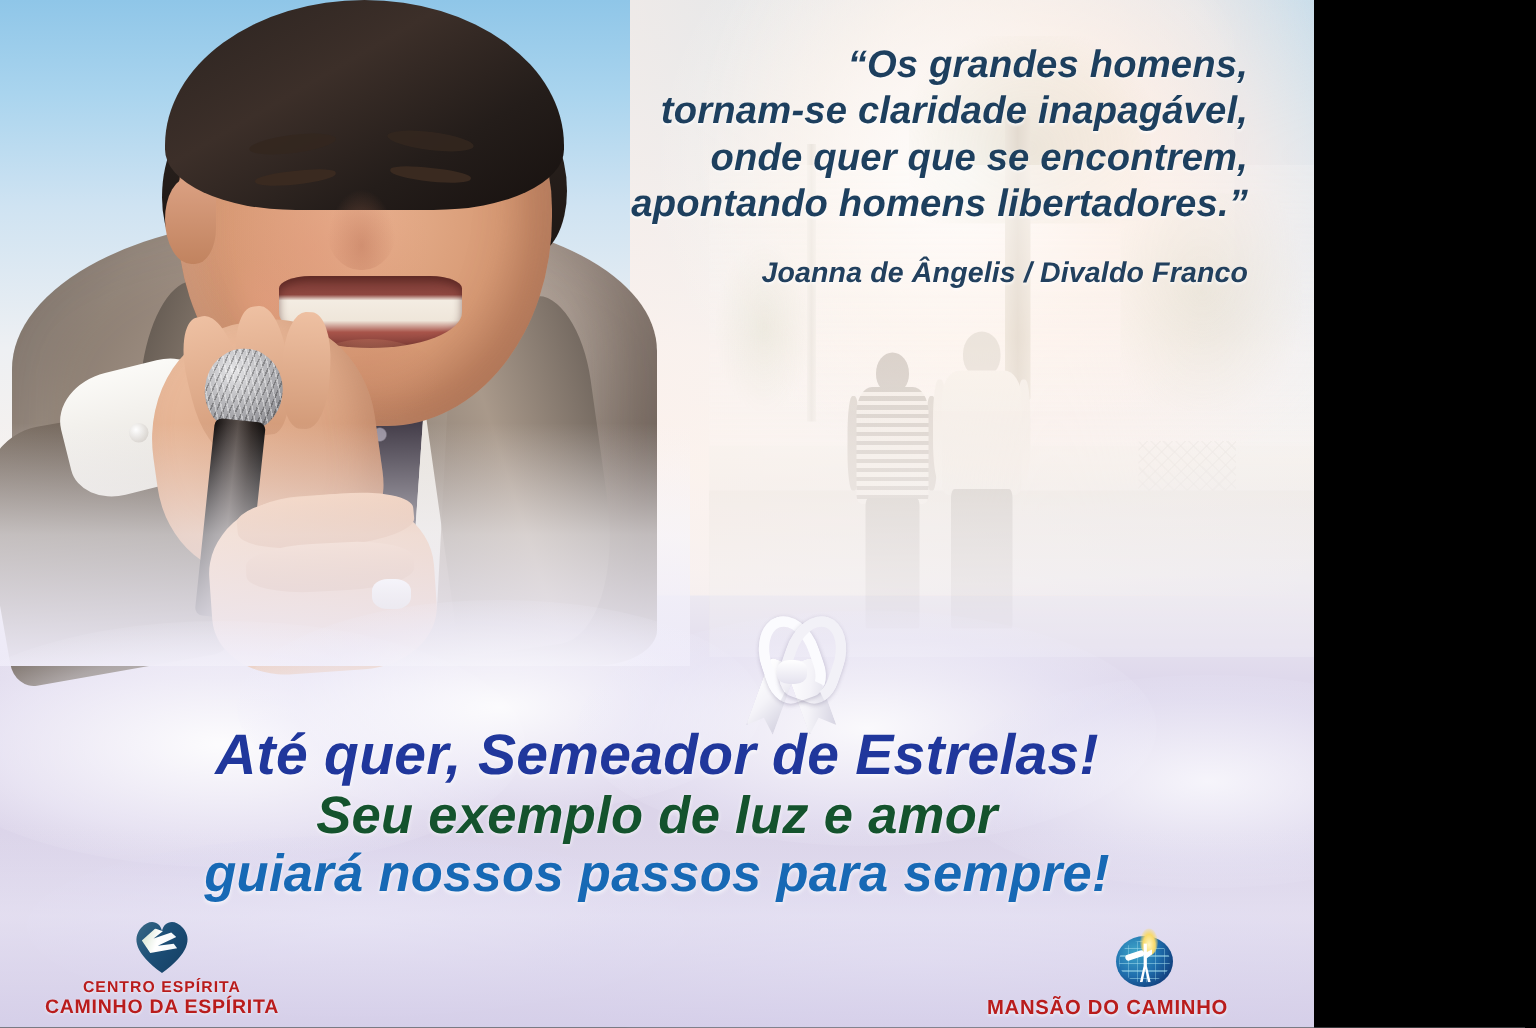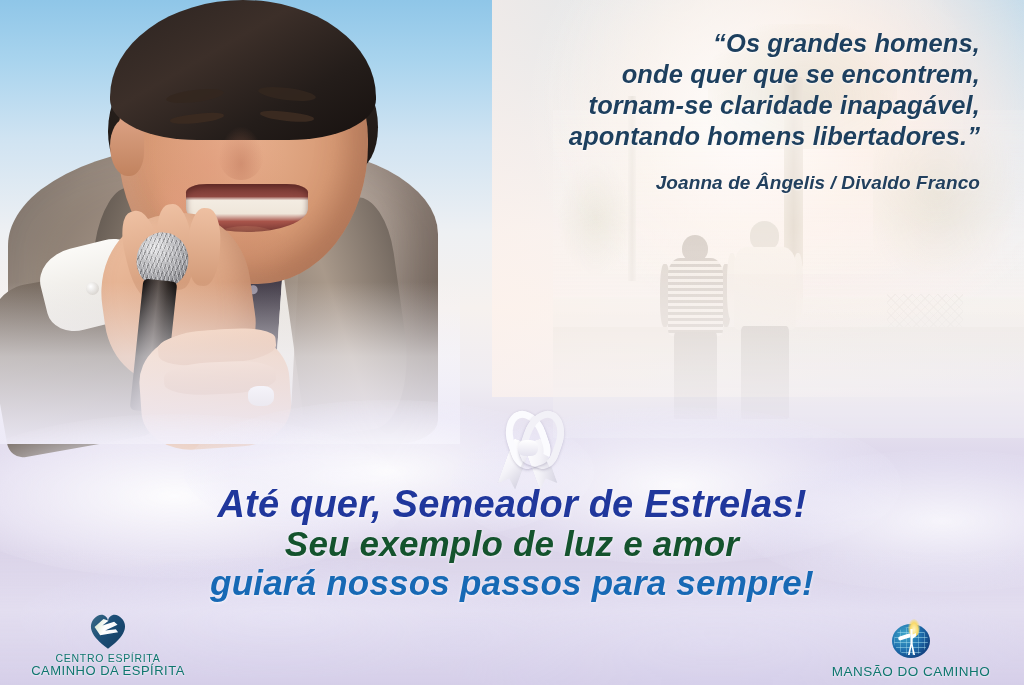--- a/index.html
+++ b/index.html
@@ -1,19 +1,19 @@
 <!DOCTYPE html>
 <html><head>
 <meta charset="utf-8">
 <style>
   html,body{margin:0;padding:0;background:#000;}
   body{font-family:"Liberation Sans",sans-serif;}
 
   #poster{
-    position:relative;width:1024px;height:685px;overflow:hidden;
+    position:relative;width:876px;height:685px;overflow:hidden;
     background:#dfe6f2;
   }
 
   
   .bg-base{
     position:absolute;inset:0;
     background:
       linear-gradient(to bottom,
         #8fc6e8 0%, #a9d4ee 9%, #cfe3f2 20%,
         #eef0f3 34%, #f6f1ee 45%, #efecf2 56%,
@@ -218,41 +218,41 @@
     font-style:italic;font-weight:bold;line-height:39px;}
   .hl1{font-size:38px;color:#20379c;letter-spacing:.2px;
     text-shadow:0 1px 3px rgba(255,255,255,.75);}
   .hl2{font-size:35px;color:#14532d;letter-spacing:.2px;
     text-shadow:0 1px 3px rgba(255,255,255,.75);}
   .hl3{font-size:35px;color:#1769b5;letter-spacing:.2px;
     text-shadow:0 1px 3px rgba(255,255,255,.75);}
 
   
   .logo-left{position:absolute;left:8px;bottom:6px;width:200px;text-align:center;}
-  .logo-right{position:absolute;right:8px;bottom:6px;width:210px;text-align:center;}
+  .logo-right{position:absolute;right:8px;bottom:6px;width:210px;}
   .mark-heart{width:40px;height:38px;margin:0 auto 3px;position:relative;}
   .mark-heart .hb{position:absolute;inset:0;
     background:linear-gradient(125deg,#3f6f88 0%,#1d4f77 45%,#123b5f 100%);
     clip-path:path("M20 37 C2 24 0 14 6 7 C12 0 19 3 20 9 C21 3 28 0 34 7 C40 14 38 24 20 37 Z");}
   .mark-heart .hand{position:absolute;left:6px;top:6px;width:28px;height:22px;
     background:linear-gradient(110deg,#cfe0c8 0%,#ffffff 40%,#eef3f6 100%);
     clip-path:polygon(2% 42%,34% 6%,52% 14%,30% 36%,72% 18%,84% 32%,40% 58%,78% 52%,86% 66%,22% 80%);}
   .mark-globe{width:44px;height:40px;margin:0 auto 3px;position:relative;}
   .mark-globe .ball{position:absolute;left:3px;top:3px;width:38px;height:34px;border-radius:50%;
     background:radial-gradient(circle at 34% 32%, #3fa6c9 0%, #1f6fae 46%, #12407e 78%, #0b2a5c 100%);}
   .mark-globe .grid{position:absolute;left:5px;top:6px;width:34px;height:28px;border-radius:50%;
     background:repeating-linear-gradient(to bottom,rgba(170,226,240,.5) 0 1px,rgba(0,0,0,0) 1px 5px),
                repeating-linear-gradient(to right,rgba(170,226,240,.38) 0 1px,rgba(0,0,0,0) 1px 6px);}
   .mark-globe .glow{position:absolute;left:19px;top:-2px;width:12px;height:18px;border-radius:50%;
     background:radial-gradient(ellipse at 50% 60%,#fff6c2 0%,#f8d96a 45%,rgba(250,220,120,0) 78%);}
   .mark-globe .person{position:absolute;left:18px;top:8px;width:9px;height:26px;
     background:#ffffff;clip-path:polygon(38% 0,62% 0,62% 22%,100% 16%,100% 28%,62% 38%,62% 58%,90% 100%,70% 100%,50% 66%,30% 100%,10% 100%,38% 58%);}
   .mark-globe .arm{position:absolute;left:9px;top:14px;width:13px;height:4px;background:#fff;
     transform:rotate(-18deg);border-radius:2px;}
-  .logo-txt{color:#0f766e;font-weight:normal;line-height:1.12;
+  .logo-txt{color:#b91c1c;font-weight:bold;line-height:1.12;
     text-shadow:0 1px 2px rgba(255,255,255,.7);}
   .logo-txt .l1{font-size:10.5px;letter-spacing:.7px;}
   .logo-txt .l2{font-size:13px;letter-spacing:.5px;}
   .logo-right .logo-txt .l2{font-size:13.5px;letter-spacing:.5px;}
 </style>
 </head>
 <body>
 
 <div id="poster">
 
@@ -331,22 +331,22 @@
       <div class="cl c2"></div>
       <div class="cl c3"></div>
     <div class="cl c4"></div>
       <div class="cl c5"></div>
       <div class="cl c6"></div>
     <div class="cloud-band"></div>
   </div>
 
   <div class="quote">
     <div>“Os grandes homens,</div>
+    <div>tornam-se claridade inapagável,</div>
     <div>onde quer que se encontrem,</div>
-    <div>tornam-se claridade inapagável,</div>
     <div>apontando homens libertadores.”</div>
   </div>
   <div class="quote-attr">Joanna de Ângelis / Divaldo Franco</div>
 
   <div class="ribbon">
     <div class="rb-tail l"></div>
     <div class="rb-tail r"></div>
     <div class="rb-loopL"></div>
     <div class="rb-loopR"></div>
     <div class="rb-knot"></div>

